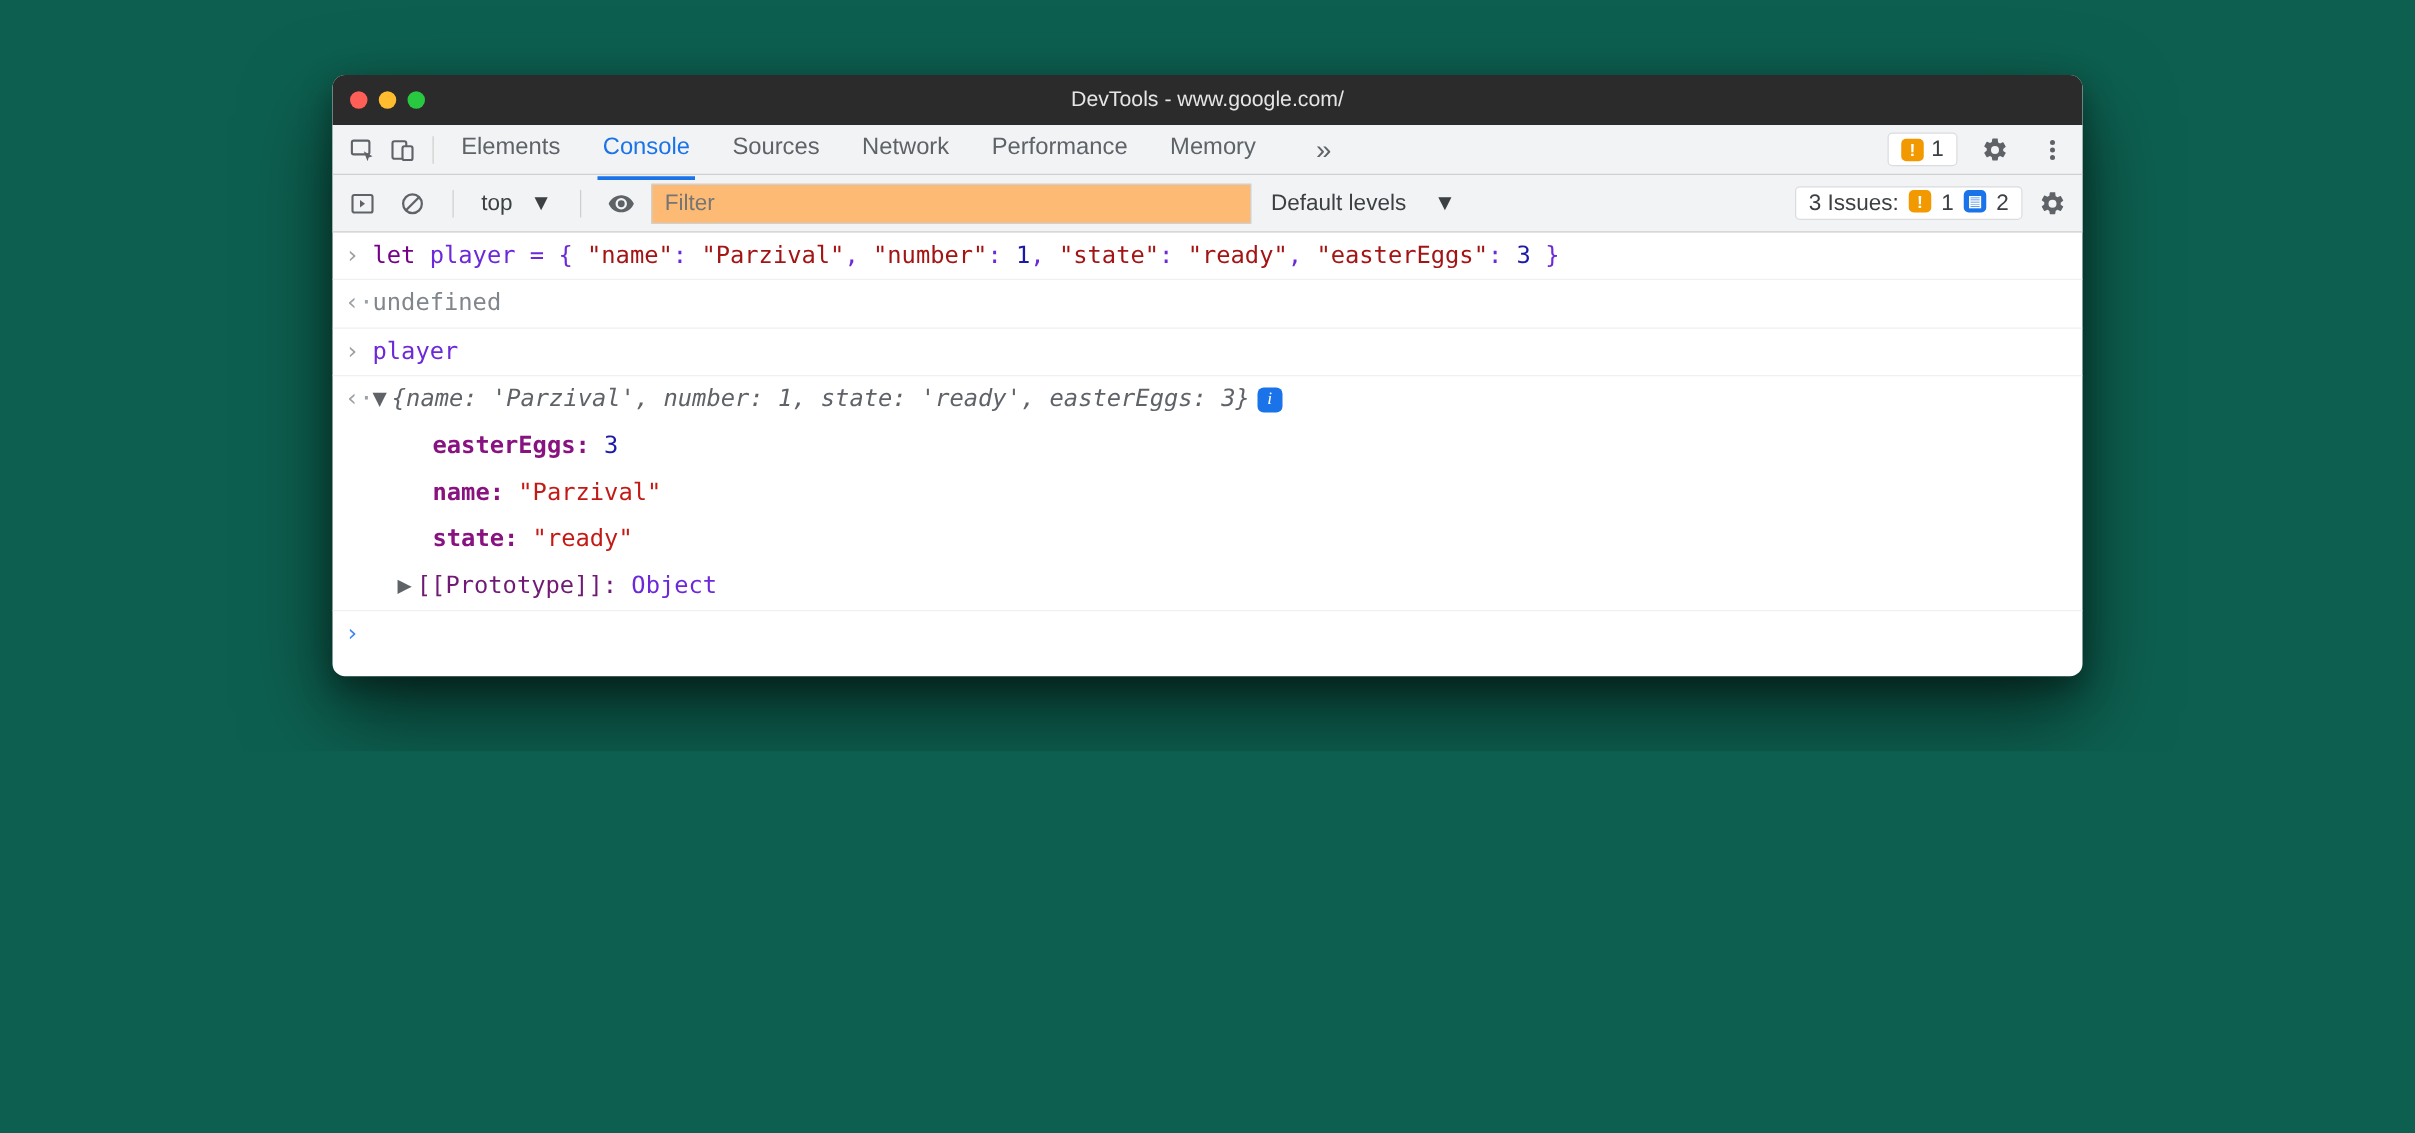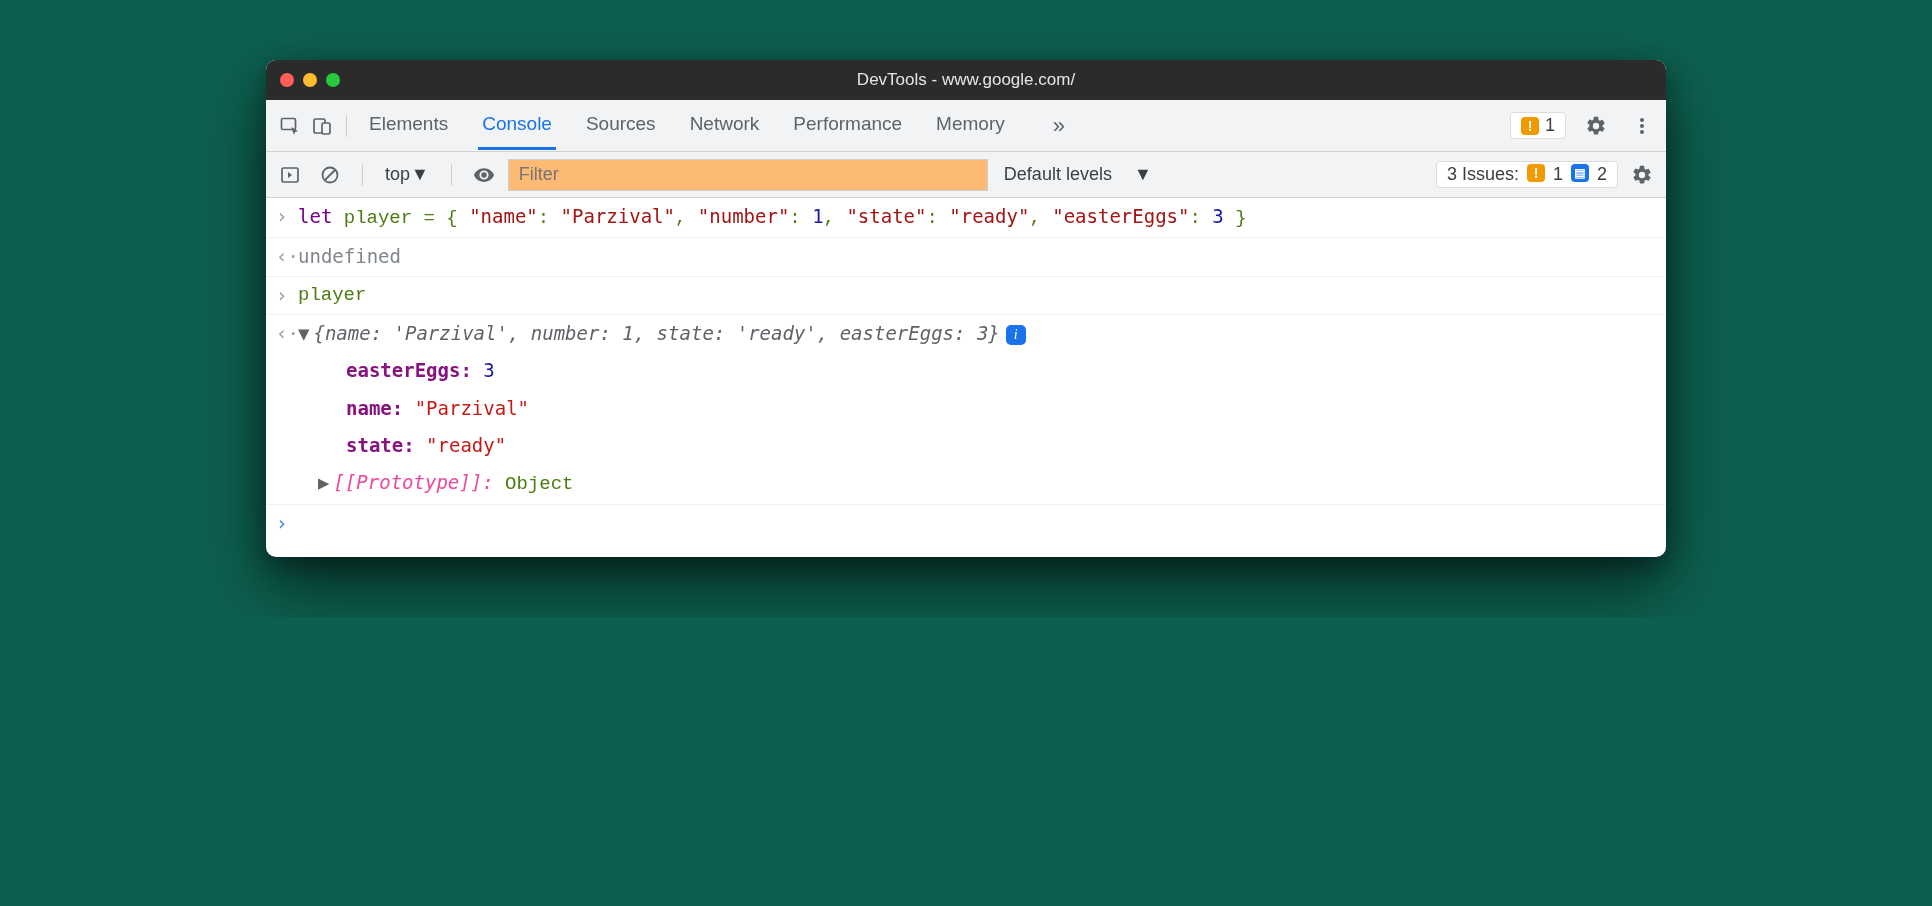--- a/index.html
+++ b/index.html
@@ -30,21 +30,21 @@
   }
   .traffic { display: flex; gap: 9px; }
   .tl { width: 14px; height: 14px; border-radius: 50%; }
   .tl.red { background:#ff5f57; } .tl.yellow{background:#febc2e;} .tl.green{background:#28c840;}
   .titlebar-title {
     position: absolute; left:0; right:0; text-align:center;
     color:#e5e5e5; font-size:17px; font-weight:500; pointer-events:none;
   }
   
   .tabsbar {
-    display:flex; align-items:center; height:52px;
+    display:flex; align-items:center; height:40px;
     border-bottom:1px solid #d0d0d0; background:#f1f3f4; padding:0 8px;
   }
   .iconbtn {
     width:32px; height:32px; display:flex; align-items:center; justify-content:center;
     color:#5f6368; cursor:pointer; border-radius:4px;
   }
   .vsep { width:1px; height:22px; background:#cfcfcf; margin:0 8px; }
   .tabs { display:flex; gap:26px; margin-left:10px; align-items:center; }
   .tab {
     padding:0 4px; height:48px; display:flex; align-items:center;
@@ -56,47 +56,47 @@
   .warn-badge {
     display:flex; align-items:center; gap:6px; background:#fff; border:1px solid #dadce0;
     padding:2px 10px; border-radius:4px; font-size:18px; color:#3c4043;
   }
   .warn-ic { width:18px;height:18px;background:#f29900;border-radius:4px;display:flex;align-items:center;justify-content:center;color:#fff;font-size:14px;font-weight:700; }
   
   .toolbar {
     display:flex; align-items:center; height:46px; background:#f1f3f4;
     border-bottom:1px solid #d0d0d0; padding:0 8px; gap:8px;
   }
-  .ctx-sel { display:flex; align-items:flex-start; gap:1px; color:#3c4043; font-size:18px; padding:0 6px; cursor:pointer; }
+  .ctx-sel { display:flex; align-items:flex-start; gap:14px; color:#3c4043; font-size:18px; padding:0 6px; cursor:pointer; }
   .filter {
     flex:0 0 480px; height:32px; border:1px solid #cfcfcf; background:#fdba74; padding:0 10px;
     font-size:18px; color:#5f6368; outline:none;
   }
   .levels { color:#3c4043; font-size:18px; display:flex; align-items:center; gap:22px; cursor:pointer; margin-left:8px;justify-content:space-between; }
   .issues-badge {
     display:flex; align-items:flex-start; gap:8px; background:#fff; border:1px solid #dadce0;
     padding:2px 10px; border-radius:4px; color:#3c4043; font-size:18px;
   }
   .info-ic { width:18px;height:18px;background:#1a73e8;border-radius:4px;display:flex;align-items:center;justify-content:center;color:#fff;font-size:12px;font-weight:700; }
   .spacer { flex:1; }
   
   .console { font-family: Menlo, Consolas, monospace; font-size:19px; line-height:1.65; }
   .row { display:flex; padding:3px 10px; border-bottom:1px solid #f0f0f0; }
   .row.noborder{border-bottom:none;}
   .gut { width:22px; flex:none; color:#9aa0a6; user-select:none; }
   .gut.blue{color:#4285f4;}
   .content { flex:1; white-space:pre; }
   
-  .kw{color:#708;} .key{color:#a31515;} .str{color:#a31515;} .num{color:#1a1aa6;} .pln{color:#4d7c0f;font-family:Liberation Mono, monospace;}
+  .kw{color:#708;} .key{color:#a31515;} .str{color:#a31515;} .num{color:#1a1aa6;} .pln{color:#6d28d9;}
   .undef{color:#80868b;}
   .objsum{color:#5f6368; font-style:italic;}
   .objprop{color:#881280; font-weight:600;}
   .objval-num{color:#1a1aa6;}
   .objval-str{color:#c41a16;}
-  .proto{color:#ec4899;font-style:italic;}
+  .proto{color:#701a75;}
   .triangle{display:inline-block;color:#5f6368;margin-right:4px;}
   .info-bubble{display:inline-flex;width:20px;height:20px;background:#1a73e8;color:#fff;border-radius:5px;align-items:center;justify-content:center;font-style:italic;font-size:14px;font-family:Georgia,serif;margin-left:6px;vertical-align:middle;}
   .indent1{padding-left:20px;}
   .indent2{padding-left:48px;}
   svg{display:block;}
 </style>
 </head>
 <body>
 
 <div class="window">

